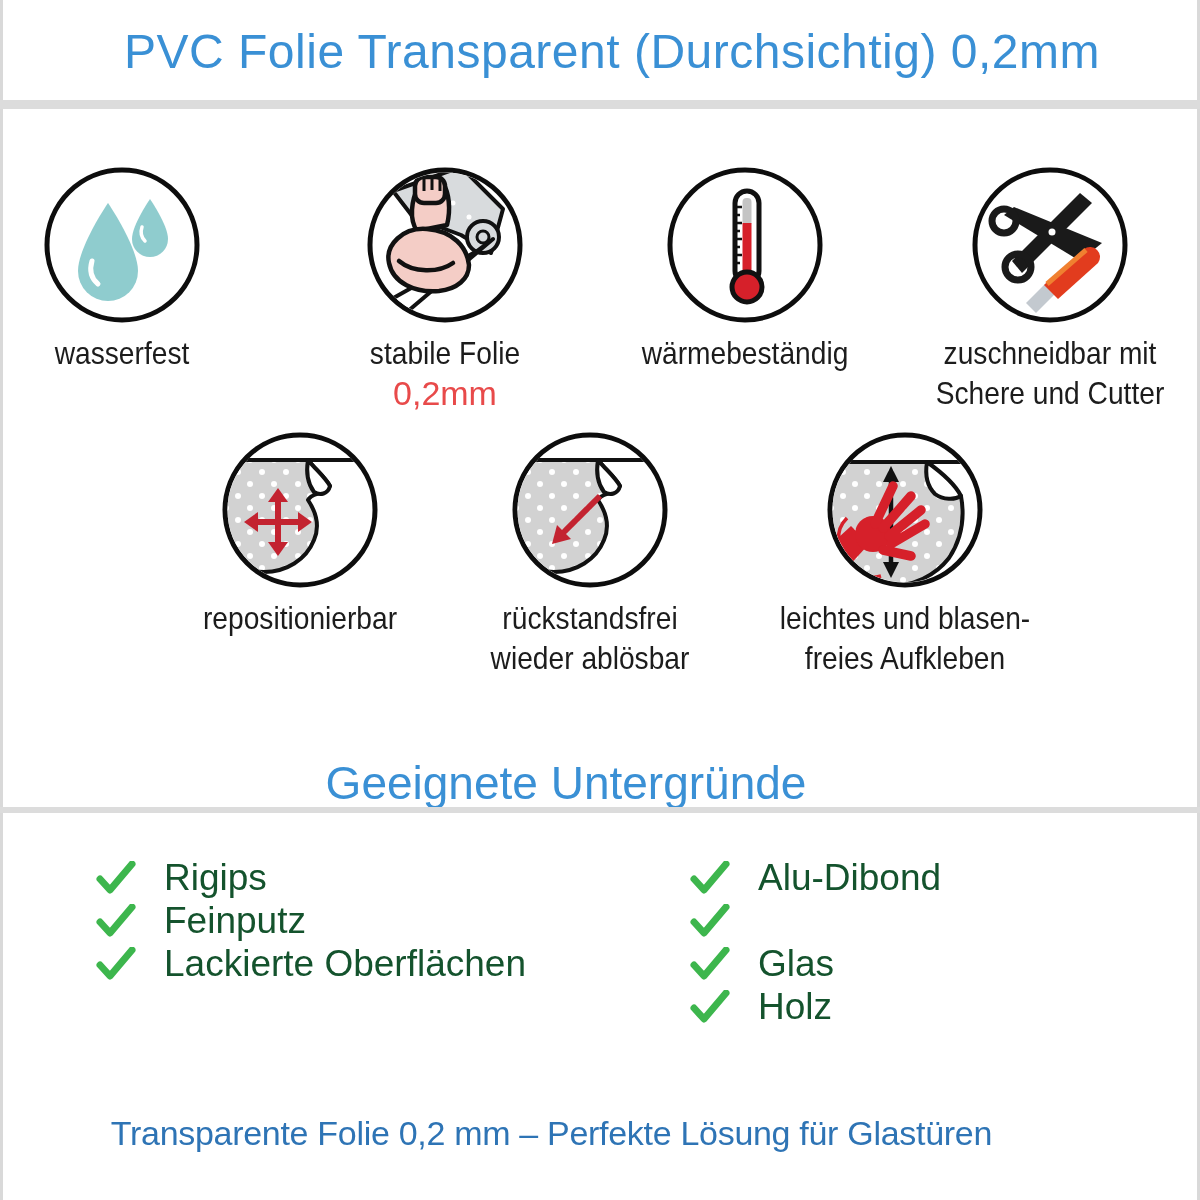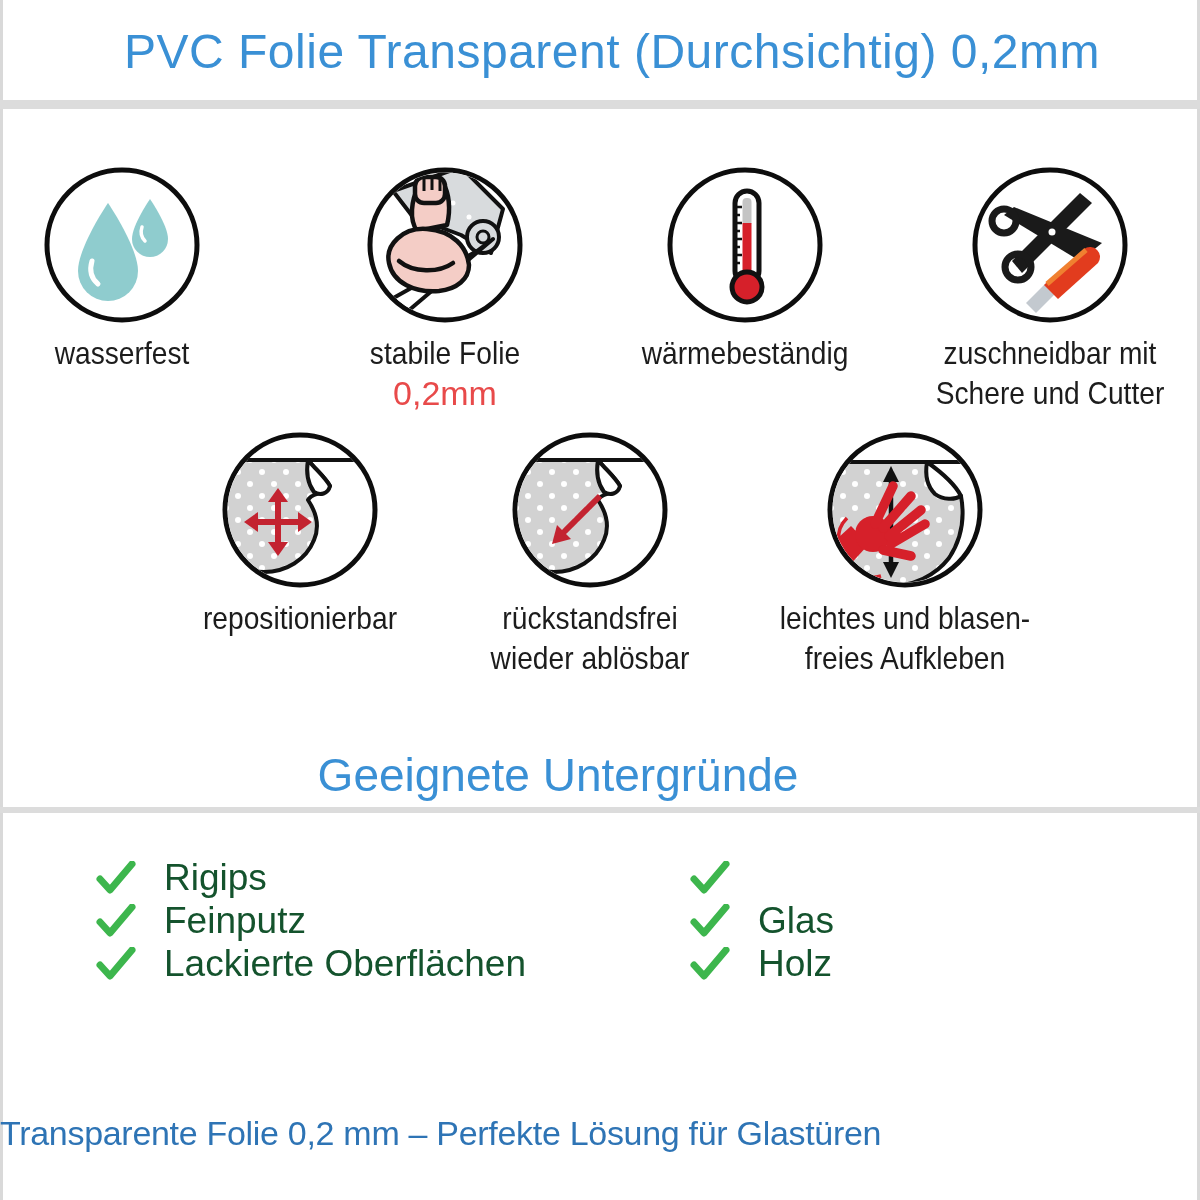--- a/index.html
+++ b/index.html
@@ -12,29 +12,29 @@
          font-size:48px;font-weight:400;color:#3a90d5;letter-spacing:.5px;padding-left:12px;}
   .divider{position:absolute;left:0;width:1200px;background:#dcdcdc;}
   .d1{top:100px;height:9px;}
   .d2{top:807px;height:6px;}
   .feature{position:absolute;width:300px;text-align:center;}
   .circle{width:160px;height:160px;margin:0 auto;}
   .circle svg{display:block;width:160px;height:160px;}
   .flabel{margin-top:8px;font-size:32px;line-height:40px;color:#1c1c1c;
           transform:scaleX(.88);transform-origin:50% 50%;white-space:nowrap;}
   .sublabel{font-size:34px;line-height:40px;color:#e84a4a;}
-  .heading{position:absolute;top:740px;left:0;width:1100px;margin:8px;text-align:center;
+  .heading{position:absolute;top:740px;left:0;width:1100px;margin:16px;text-align:center;
            font-size:46px;font-weight:400;color:#3a90d5;}
   .col{position:absolute;}
   .col-left{left:96px;top:856px;}
   .col-right{left:690px;top:856px;}
   .check-row{display:flex;align-items:center;height:43px;}
   .check-ic{width:40px;height:34px;margin-right:28px;flex:0 0 auto;}
   .check-txt{font-size:37px;color:#14532d;white-space:nowrap;}
-  .footer{position:absolute;top:1114px;left:0;width:992px;text-align:left;
+  .footer{position:absolute;top:1114px;left:0;width:992px;text-align:right;
           font-size:34px;color:#2e74b5;letter-spacing:-.3px;}
 </style>
 </head>
 <body>
 
 <div class="canvas">
   <div class="edge left"></div>
   <div class="edge right"></div>
 
   <h1 class="title">PVC Folie Transparent (Durchsichtig) 0,2mm</h1>
@@ -225,20 +225,26 @@
         </svg>
       <span class="check-txt">Lackierte Oberflächen</span>
     </div>
   </div>
 
   <div class="col col-right">
     <div class="check-row">
       <svg class="check-ic" viewBox="0 0 40 34">
           <path d="M4,18 L14,29 L36,3" fill="none" stroke="#3db64d" stroke-width="7" stroke-linecap="round" stroke-linejoin="round"></path>
         </svg>
+      <span class="check-txt">Alu-Dibond</span>
+    </div>
+    <div class="check-row">
+      <svg class="check-ic" viewBox="0 0 40 34">
+          <path d="M4,18 L14,29 L36,3" fill="none" stroke="#3db64d" stroke-width="7" stroke-linecap="round" stroke-linejoin="round"></path>
+        </svg>
     </div>
     <div class="check-row">
       <svg class="check-ic" viewBox="0 0 40 34">
           <path d="M4,18 L14,29 L36,3" fill="none" stroke="#3db64d" stroke-width="7" stroke-linecap="round" stroke-linejoin="round"></path>
         </svg>
       <span class="check-txt">Glas</span>
     </div>
     <div class="check-row">
       <svg class="check-ic" viewBox="0 0 40 34">
           <path d="M4,18 L14,29 L36,3" fill="none" stroke="#3db64d" stroke-width="7" stroke-linecap="round" stroke-linejoin="round"></path>

